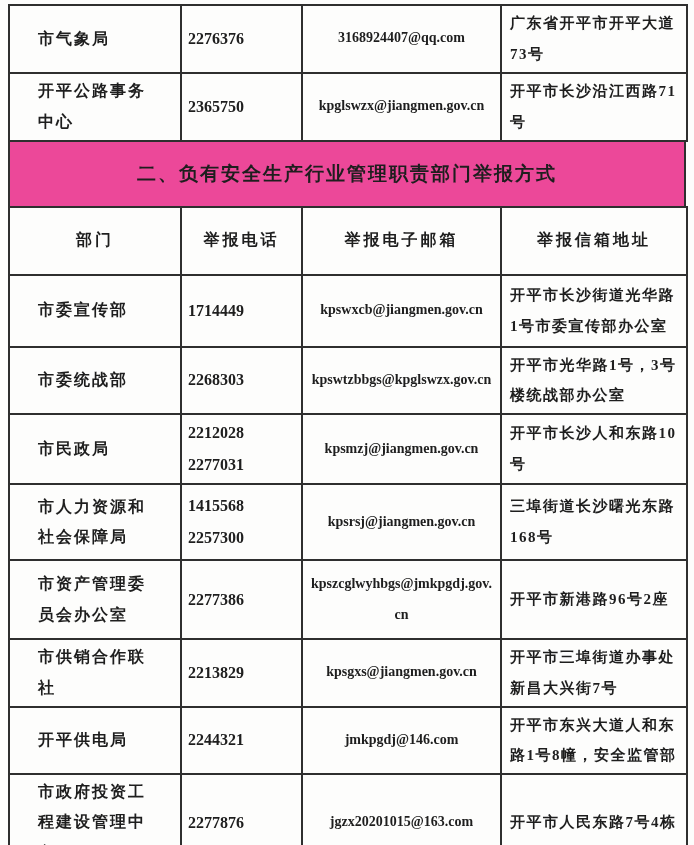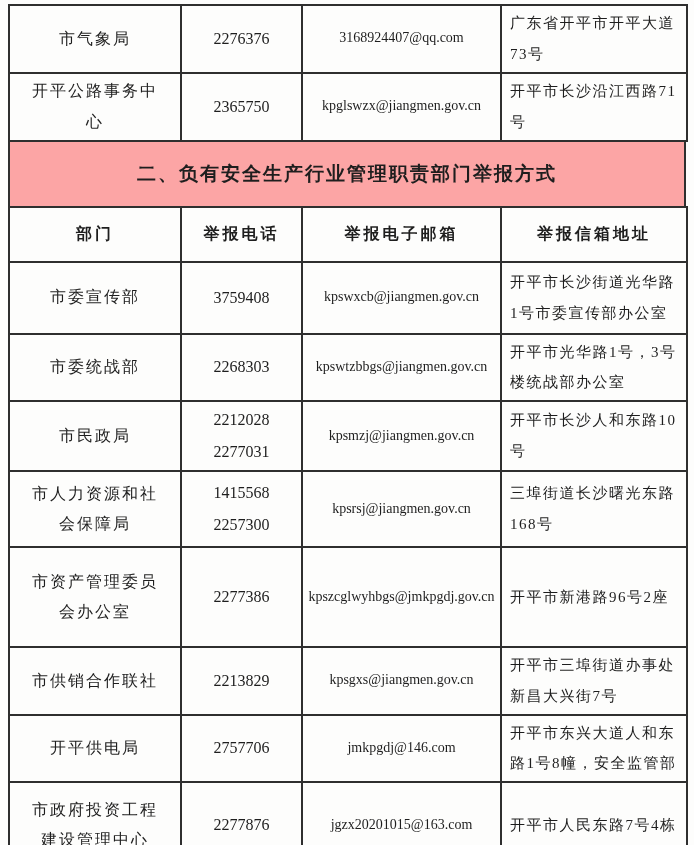--- a/index.html
+++ b/index.html
@@ -13,36 +13,34 @@
   .page{padding:4px 8px 0 8px;}
   table{
     border-collapse:collapse;
     table-layout:fixed;
     width:678px;
   }
   td,th{
     border:2px solid #2f2f2f;
     padding:2px 6px;
     vertical-align:middle;
-    font-weight:normal;
+    font-weight:bold;
   }
   col.c1{width:172px}
   col.c2{width:121px}
   col.c3{width:199px}
   col.c4{width:186px}
 
   .c-dept{
-    text-align:center;
     font-size:16px;
     letter-spacing:2px;
     line-height:1.9;
-    padding:2px 16px;
+    padding:2px 28px;
   }
   .c-phone{
-    text-align:center;
     font-size:16px;
     line-height:2.0;
   }
   .c-email{
     text-align:center;
     font-size:14px;
     word-break:break-all;
     line-height:2.2;
     padding:2px 5px;
   }
@@ -50,26 +48,26 @@
     text-align:left;
     font-size:15px;
     letter-spacing:1.5px;
     line-height:2.05;
     padding:2px 8px;
   }
 
   
   #t1body tr:nth-child(1){height:66px}
   #t1body tr:nth-child(2){height:68px}
-  #t2head tr{height:55px}
+  #t2head tr{height:68px}
   #t2body tr:nth-child(1){height:72px}
   #t2body tr:nth-child(2){height:62px}
   #t2body tr:nth-child(3){height:62px}
   #t2body tr:nth-child(4){height:76px}
-  #t2body tr:nth-child(5){height:100px}
+  #t2body tr:nth-child(5){height:79px}
   #t2body tr:nth-child(6){height:64px}
   #t2body tr:nth-child(7){height:66px}
   #t2body tr:nth-child(8){height:86px}
 
   th{
     font-size:16px;
     font-weight:bold;
     letter-spacing:3px;
     text-align:center;
   }
@@ -77,21 +75,21 @@
     width:674px;
     border:2px solid #2f2f2f;
     margin-top:-2px;
     height:64px;
     display:flex;
     align-items:center;
     justify-content:center;
     font-size:19px;
     font-weight:bold;
     letter-spacing:2px;
-    background:#fca5a5;
+    background:#ec4899;
   }
   .t2{margin-top:-2px;}
   .phone-line{display:block;}
 </style>
 </head>
 <body>
 
 <div class="page">
 
   <table class="t1">
@@ -135,31 +133,31 @@
         <th>部门</th>
         <th>举报电话</th>
         <th>举报电子邮箱</th>
         <th>举报信箱地址</th>
       </tr>
     </thead>
     <tbody id="t2body">
         <tr>
     <td class="c-dept">市委宣传部</td>
     <td class="c-phone">
-            <span class="phone-line">3759408</span>
+            <span class="phone-line">1714449</span>
           </td>
     <td class="c-email">kpswxcb@jiangmen.gov.cn</td>
     <td class="c-addr">开平市长沙街道光华路1号市委宣传部办公室</td>
   </tr>
         <tr>
     <td class="c-dept">市委统战部</td>
     <td class="c-phone">
             <span class="phone-line">2268303</span>
           </td>
-    <td class="c-email">kpswtzbbgs@jiangmen.gov.cn</td>
+    <td class="c-email">kpswtzbbgs@kpglswzx.gov.cn</td>
     <td class="c-addr">开平市光华路1号，3号楼统战部办公室</td>
   </tr>
         <tr>
     <td class="c-dept">市民政局</td>
     <td class="c-phone">
             <span class="phone-line">2212028</span>
             <span class="phone-line">2277031</span>
           </td>
     <td class="c-email">kpsmzj@jiangmen.gov.cn</td>
     <td class="c-addr">开平市长沙人和东路10号</td>
@@ -185,21 +183,21 @@
     <td class="c-dept">市供销合作联社</td>
     <td class="c-phone">
             <span class="phone-line">2213829</span>
           </td>
     <td class="c-email">kpsgxs@jiangmen.gov.cn</td>
     <td class="c-addr">开平市三埠街道办事处新昌大兴街7号</td>
   </tr>
         <tr>
     <td class="c-dept">开平供电局</td>
     <td class="c-phone">
-            <span class="phone-line">2757706</span>
+            <span class="phone-line">2244321</span>
           </td>
     <td class="c-email">jmkpgdj@146.com</td>
     <td class="c-addr">开平市东兴大道人和东路1号8幢，安全监管部</td>
   </tr>
         <tr>
     <td class="c-dept">市政府投资工程建设管理中心</td>
     <td class="c-phone">
             <span class="phone-line">2277876</span>
           </td>
     <td class="c-email">jgzx20201015@163.com</td>

